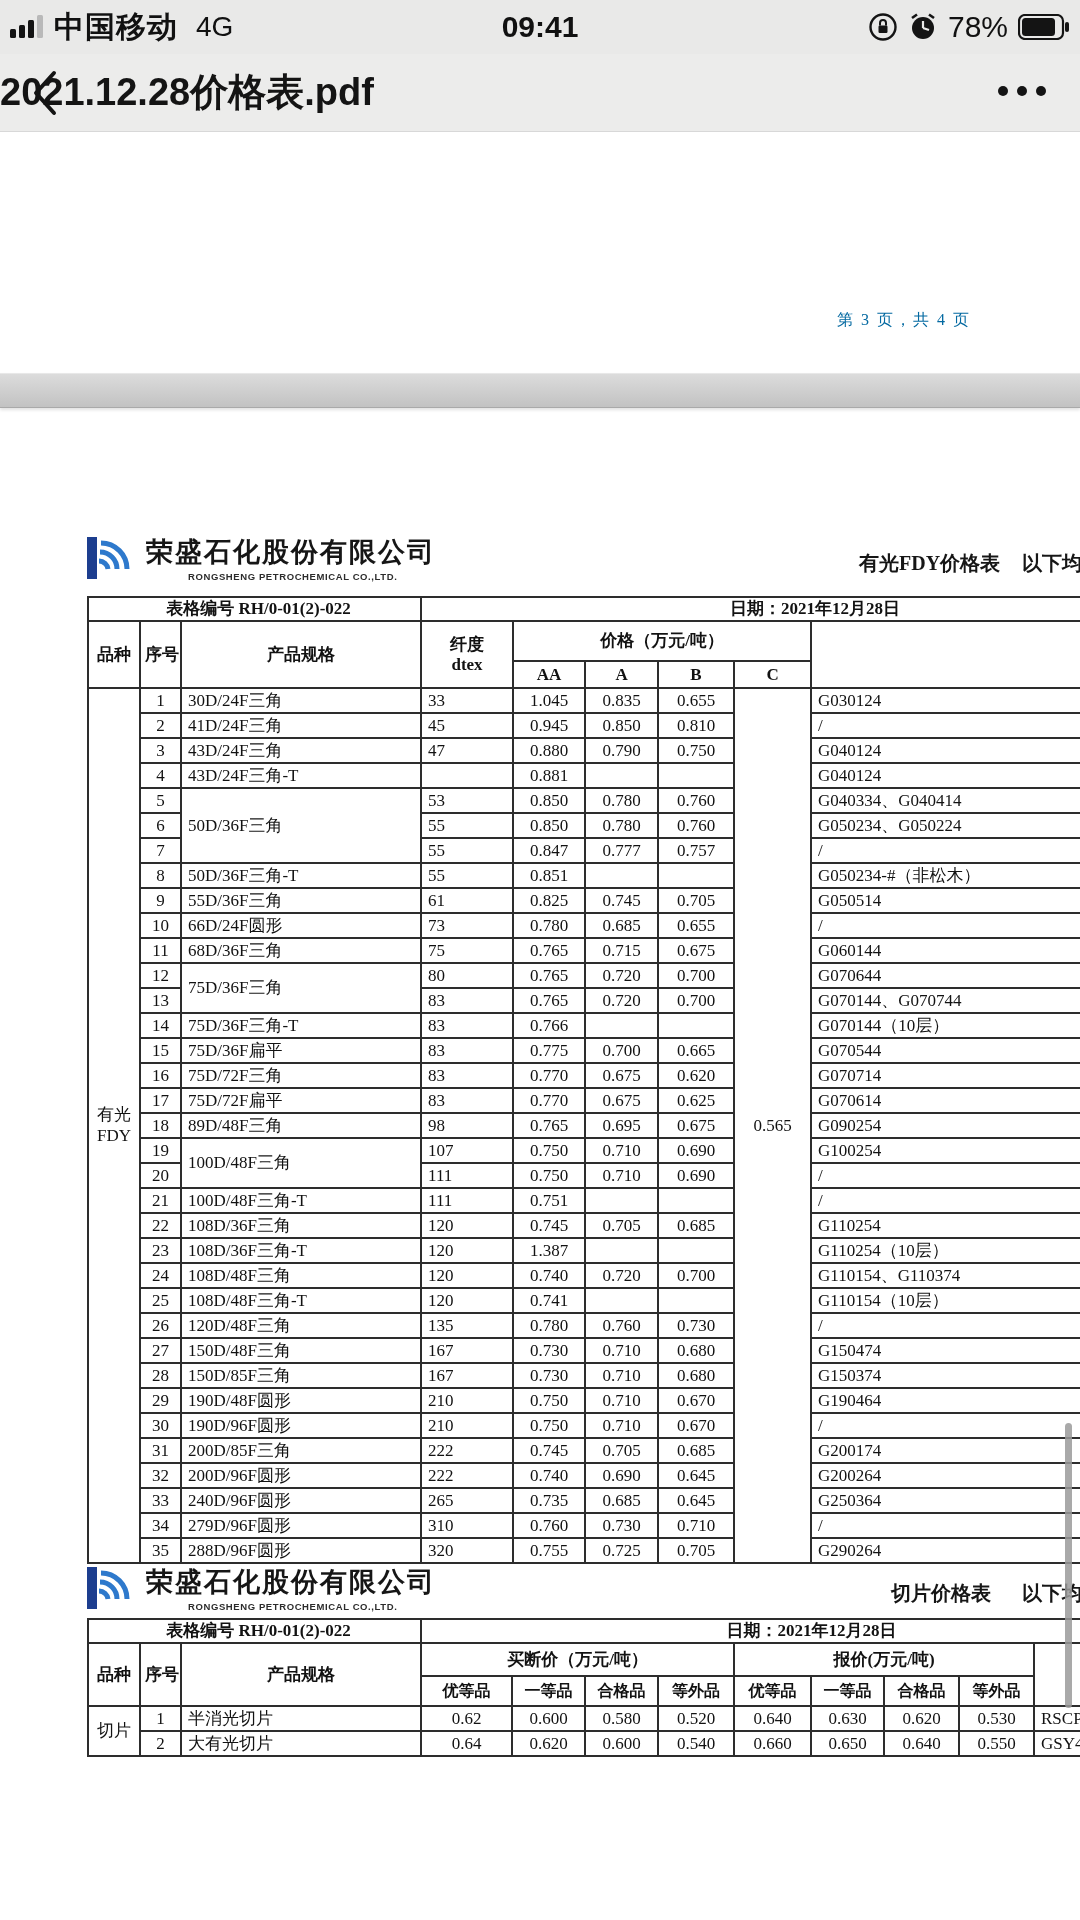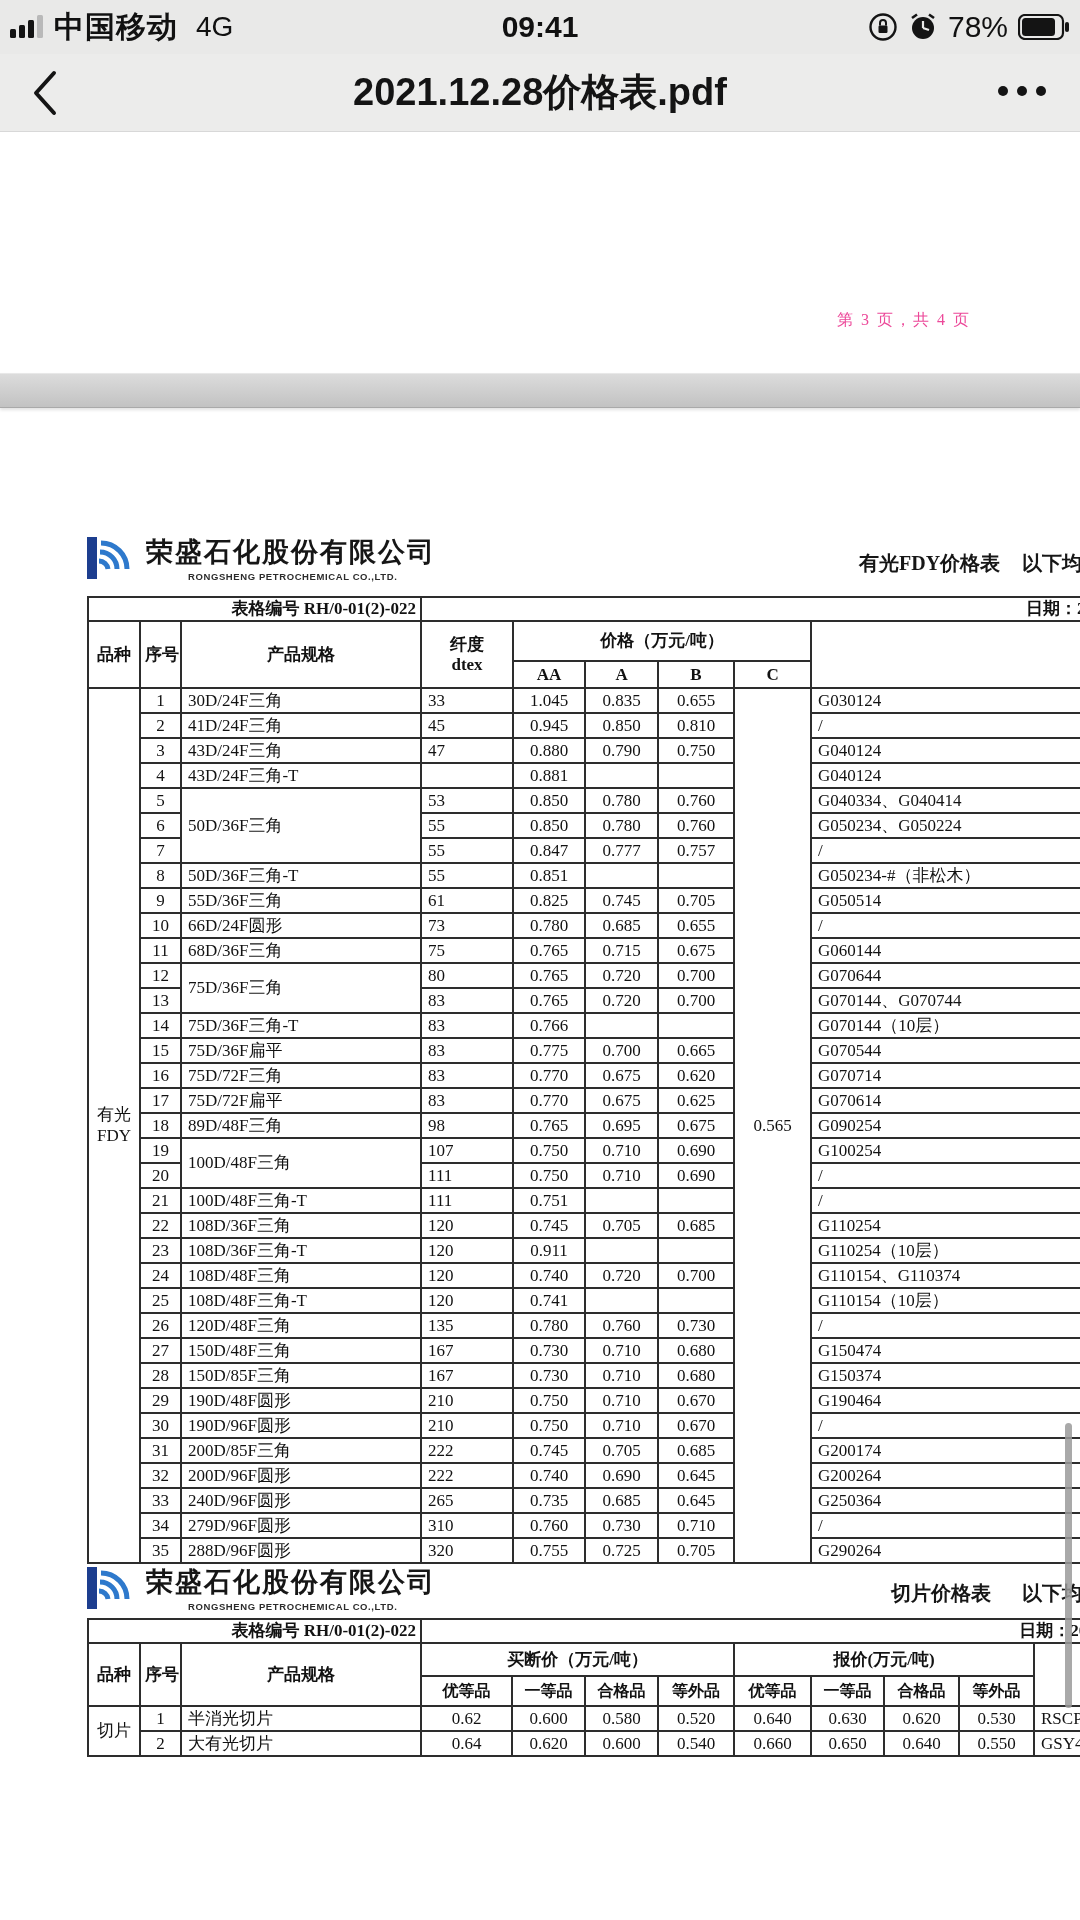--- a/index.html
+++ b/index.html
@@ -9,49 +9,49 @@
   .status-bar{position:absolute;top:0;left:0;width:1080px;height:54px;background:#e9e9e8;
               display:flex;align-items:center;justify-content:space-between;box-sizing:border-box;padding:0 10px;}
   .sb-left,.sb-right{display:flex;align-items:center;gap:10px;}
   .sb-carrier{font-size:30px;font-weight:600;letter-spacing:1px;}
   .sb-net{font-size:28px;font-weight:500;margin-left:8px;}
   .sb-time{position:absolute;left:0;right:0;text-align:center;font-size:30px;font-weight:600;}
   .sb-batt-text{font-size:30px;font-weight:500;}
   
   .nav-bar{position:absolute;top:54px;left:0;width:1080px;height:77px;background:#ececeb;
            border-bottom:1px solid #d8d8d8;display:flex;align-items:center;}
-  .nav-title{position:absolute;left:0;right:0;text-align:center;font-size:38px;font-weight:600;color:#141414;}
+  .nav-title{position:absolute;left:0;right:0;font-size:38px;font-weight:600;color:#141414;}
   .nav-back{position:absolute;left:30px;top:14px;width:30px;height:50px;cursor:pointer;}
   .nav-more{position:absolute;right:34px;top:32px;display:flex;gap:9px;cursor:pointer;}
   .nav-more i{width:10px;height:10px;border-radius:50%;background:#141414;display:block;}
   
   .pdf-area{position:absolute;top:132px;left:0;width:1080px;height:1788px;background:#fff;
             font-family:"Liberation Serif",serif;}
-  .page-indicator{position:absolute;top:178px;left:837px;font-size:16px;color:#ec4899;letter-spacing:2px;}
+  .page-indicator{position:absolute;top:178px;left:837px;font-size:16px;color:#0369a1;letter-spacing:2px;}
   .page-sep{position:absolute;top:241px;left:0;width:1080px;height:33px;
             background:linear-gradient(#dcdcdc,#c2c2c2);border-top:1px solid #e8e8e8;
             border-bottom:1px solid #a9a9a9;box-shadow:0 2px 3px rgba(0,0,0,.12);}
   
   .company-header{position:absolute;left:87px;display:flex;align-items:center;}
   .ch1{top:402px;}  .ch2{top:1432px;}
   .company-names{margin-left:13px;}
   .cn-name{font-size:27px;font-weight:700;font-family:"Liberation Sans",sans-serif;letter-spacing:2px;color:#161616;}
   .en-name{font-size:9.5px;font-weight:700;font-family:"Liberation Sans",sans-serif;letter-spacing:.6px;color:#2c2c2c;margin-top:1px;padding-left:42px;}
   .sheet-title{position:absolute;font-size:20px;font-weight:700;color:#161616;margin-left:36px;}
   .st1{top:418px;left:823px;} .st2{top:1448px;left:855px;text-align:center;}
   .tax-note{position:absolute;font-size:20px;font-weight:700;color:#161616;white-space:nowrap;}
   .tn1{top:418px;left:1022px;} .tn2{top:1448px;left:1022px;}
   
   table.tbl{border-collapse:collapse;table-layout:fixed;position:absolute;left:87px;
             font-family:"Liberation Serif",serif;color:#121212;}
   .tbl1{top:464px;width:1113px;} .tbl2{top:1486px;width:1106px;}
   .tbl td,.tbl th{border:2px solid #2d2d2d;height:23px;padding:0 4px;font-size:17px;
                   line-height:1.05;white-space:nowrap;overflow:hidden;font-weight:normal;}
   .tbl th{font-weight:700;text-align:center;}
-  .formrow td{text-align:right;font-weight:700;padding-left:12px;height:22px;}
+  .formrow td{text-align:center;font-weight:700;padding-left:12px;height:22px;}
   .tbl .num{text-align:center;}
   .tbl .spec,.tbl .dtex,.tbl .code{text-align:left;padding-left:6px;}
   .tbl .cat{text-align:center;}
   .hA th{height:38px;} .hB th{height:25px;}
   .tbl2 .hA th{height:31px;} .tbl2 .hB th{height:28px;font-size:16px;}
   .dtexh div{line-height:1.15;}
   .cat div{line-height:1.2;}
   
   .scrollbar{position:absolute;top:1423px;left:1065px;width:7px;height:285px;background:#9a9a9a;
              border-radius:4px;opacity:.85;}
@@ -373,21 +373,21 @@
             <td class="dtex">120</td>
             <td class="num">0.745</td>
             <td class="num">0.705</td>
             <td class="num">0.685</td>
             <td class="code">G110254</td>
           </tr>
           <tr>
             <td class="num">23</td>
             <td class="spec">108D/36F三角-T</td>
             <td class="dtex">120</td>
-            <td class="num">0.911</td>
+            <td class="num">1.387</td>
             <td class="num"></td>
             <td class="num"></td>
             <td class="code">G110254（10层）</td>
           </tr>
           <tr>
             <td class="num">24</td>
             <td class="spec">108D/48F三角</td>
             <td class="dtex">120</td>
             <td class="num">0.740</td>
             <td class="num">0.720</td>

